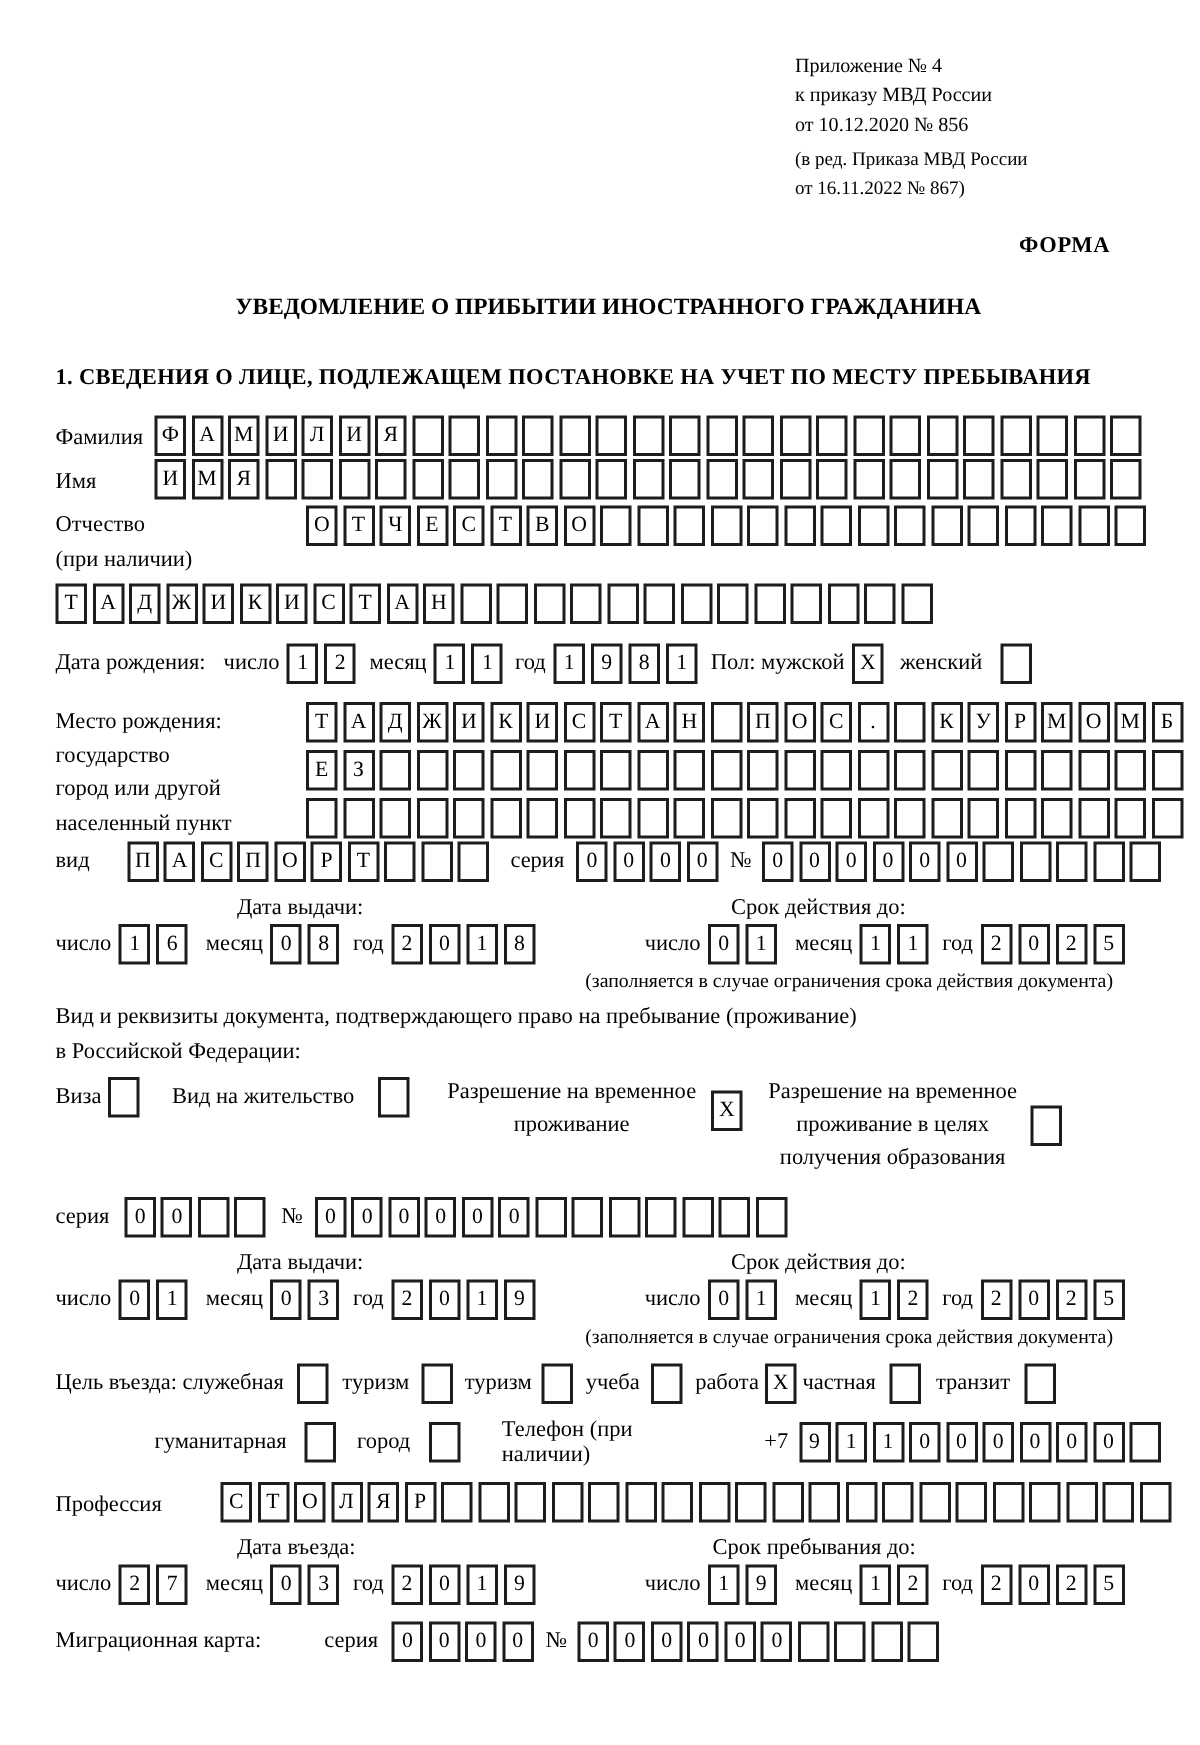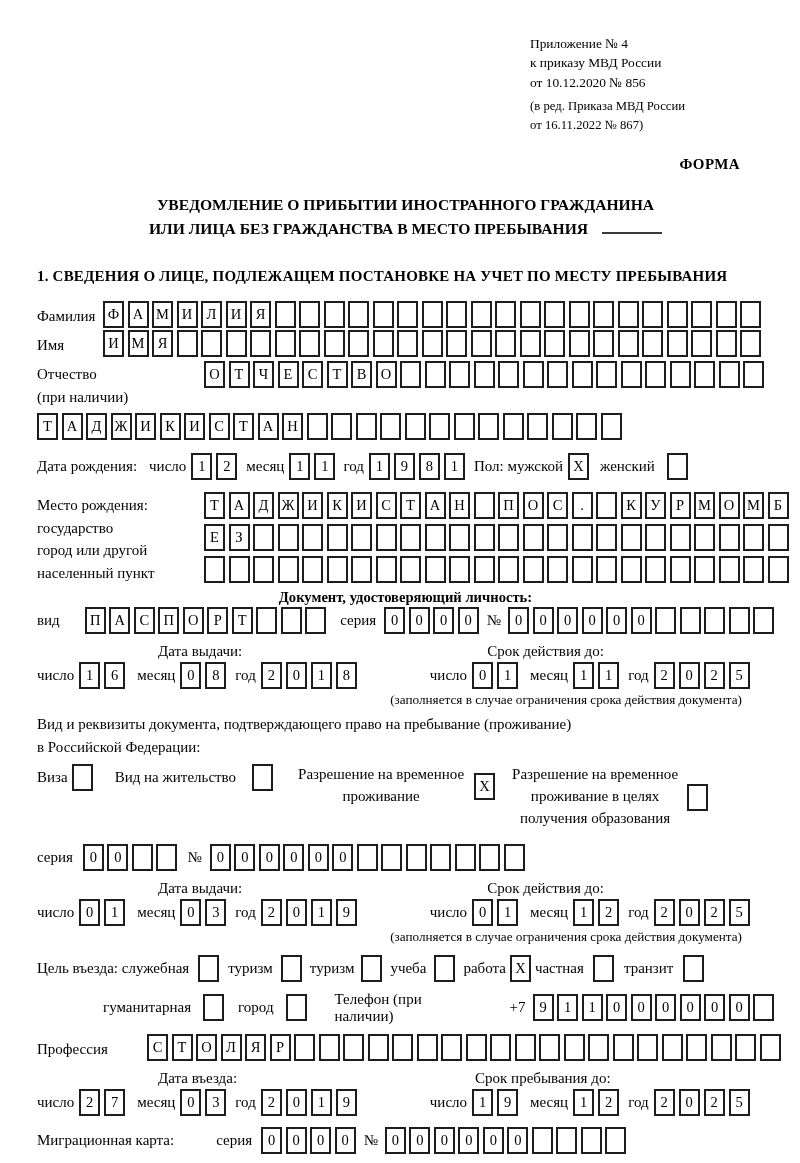--- a/index.html
+++ b/index.html
@@ -48,23 +48,20 @@
     <div>к приказу МВД России</div>
     <div>от 10.12.2020 № 856</div>
     <div class="small gap">(в ред. Приказа МВД России</div>
     <div class="small">от 16.11.2022 № 867)</div>
   </div>
 
   <div class="forma">ФОРМА</div>
 
   <div class="title">
     <div>УВЕДОМЛЕНИЕ О ПРИБЫТИИ ИНОСТРАННОГО ГРАЖДАНИНА</div>
-    <div>
-      <span>ИЛИ ЛИЦА БЕЗ ГРАЖДАНСТВА В МЕСТО ПРЕБЫВАНИЯ</span><span class="blankline"></span>
-    </div>
   </div>
 
   <div class="section-heading">1. СВЕДЕНИЯ О ЛИЦЕ, ПОДЛЕЖАЩЕМ ПОСТАНОВКЕ НА УЧЕТ ПО МЕСТУ ПРЕБЫВАНИЯ</div>
 
   <div class="row" style="margin-top:16px;">
     <span class="lbl" style="width:66px;margin-top:4px;">Фамилия</span>
     <span class="cells">
         <span class="cell">Ф</span>
         <span class="cell">А</span>
         <span class="cell">М</span>
@@ -306,21 +303,20 @@
           <span class="cell"></span>
           <span class="cell"></span>
           <span class="cell"></span>
           <span class="cell"></span>
           <span class="cell"></span>
           <span class="cell"></span>
         </span>
     </span>
   </div>
 
-  <div class="center-bold">Документ, удостоверяющий личность:</div>
 
   <div class="row inline" style="margin-top:1px;align-items:center;">
     <span style="width:70px;">вид</span>
     <span class="cells">
         <span class="cell">П</span>
         <span class="cell">А</span>
         <span class="cell">С</span>
         <span class="cell">П</span>
         <span class="cell">О</span>
         <span class="cell">Р</span>

